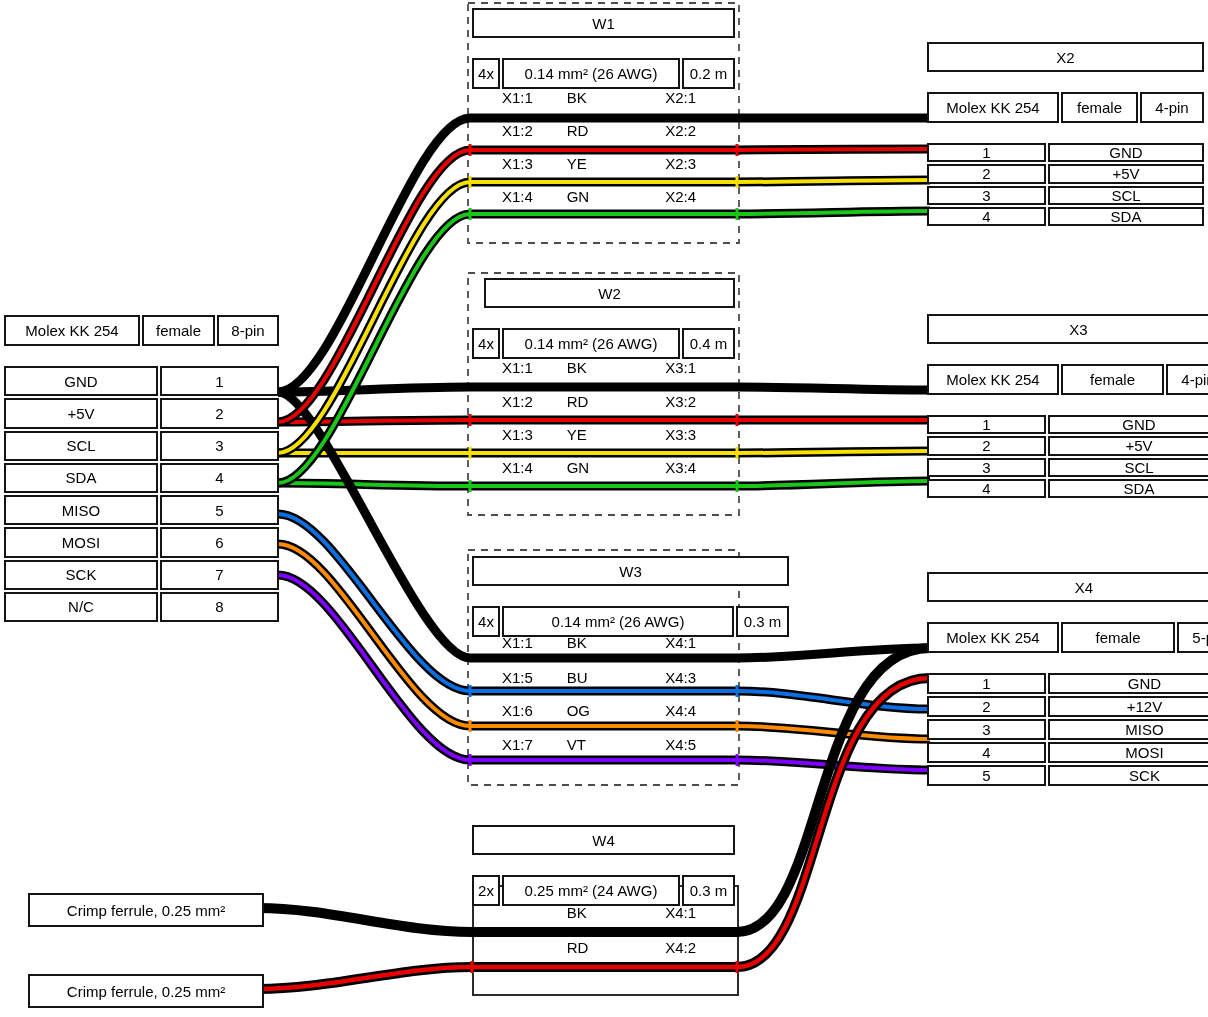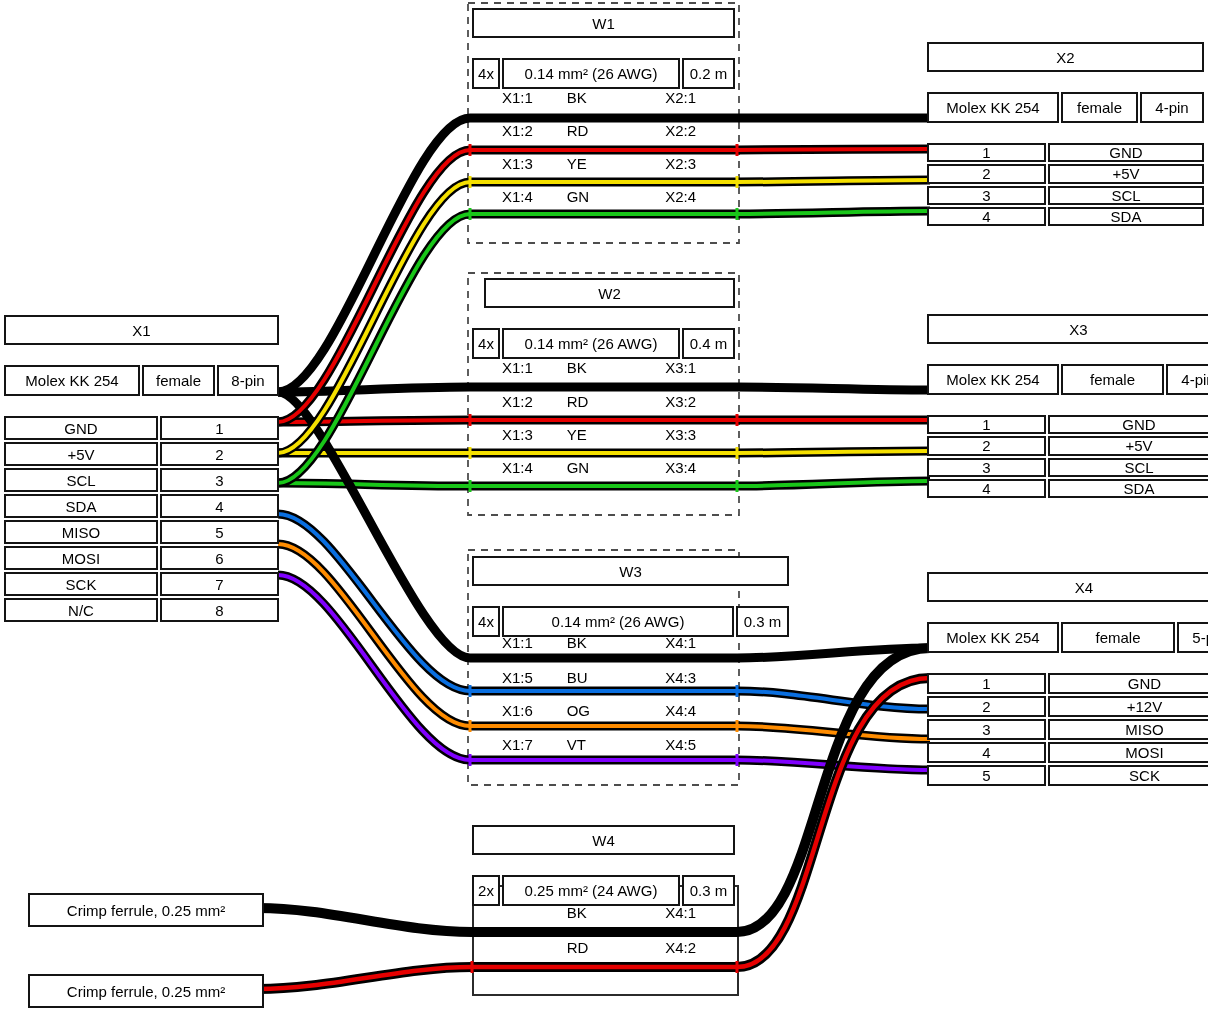--- a/index.html
+++ b/index.html
@@ -131,23 +131,20 @@
       <line class="tick" x1="470" y1="754" x2="470" y2="766" stroke="#8000ff"></line>
       <line class="tick" x1="737" y1="754" x2="737" y2="766" stroke="#8000ff"></line>
       <line class="tick" x1="472" y1="961" x2="472" y2="973" stroke="#e60000"></line>
       <line class="tick" x1="737" y1="961" x2="737" y2="973" stroke="#e60000"></line>
     </g>
   </svg>
 
   <div class="w4area"></div>
 
   <div class="tbl" style="left:4px;top:315px;width:275px;height:307px;">
-    <div class="trow h-title" style="grid-template-columns:1fr;">
-      <div class="cell">X1</div>
-    </div>
     <div class="trow h-info" style="grid-template-columns:136px 1fr 62px;">
       <div class="cell">Molex KK 254</div>
       <div class="cell">female</div>
       <div class="cell">8-pin</div>
     </div>
     <div class="tbody" style="grid-template-columns:154px 1fr;grid-auto-rows:1fr;">
       <div class="cell">GND</div>
       <div class="cell">1</div>
       <div class="cell">+5V</div>
       <div class="cell">2</div>

